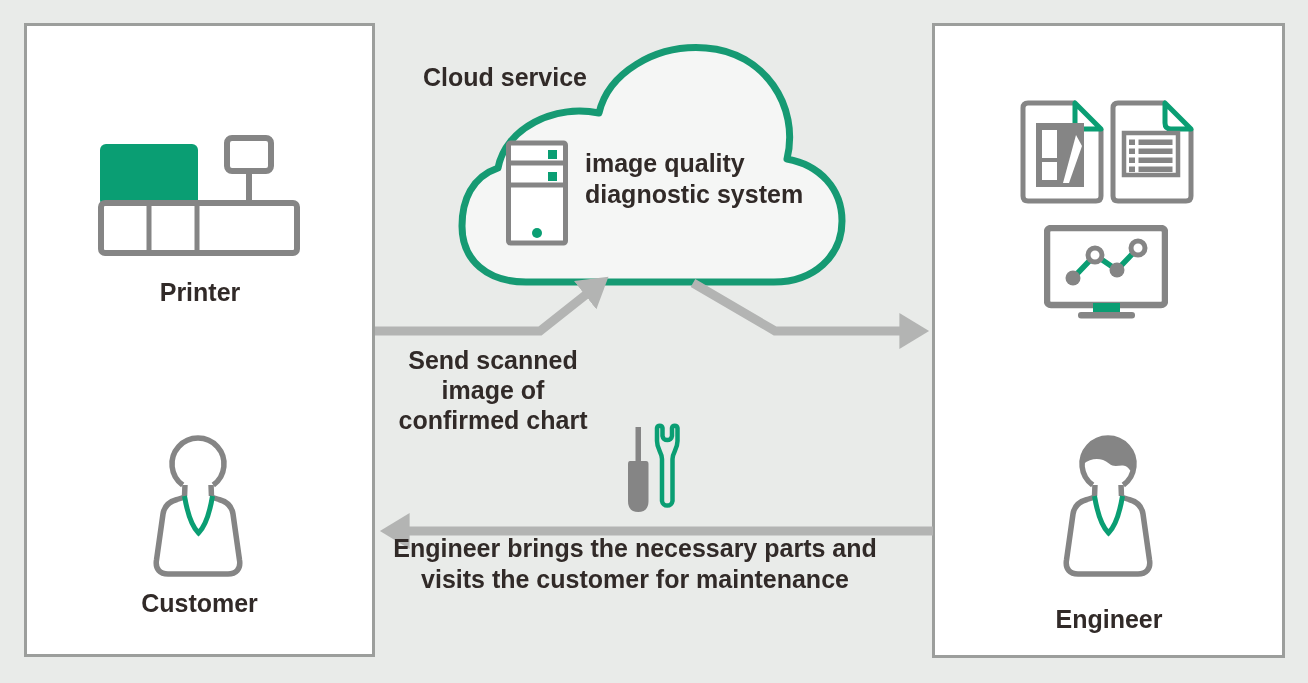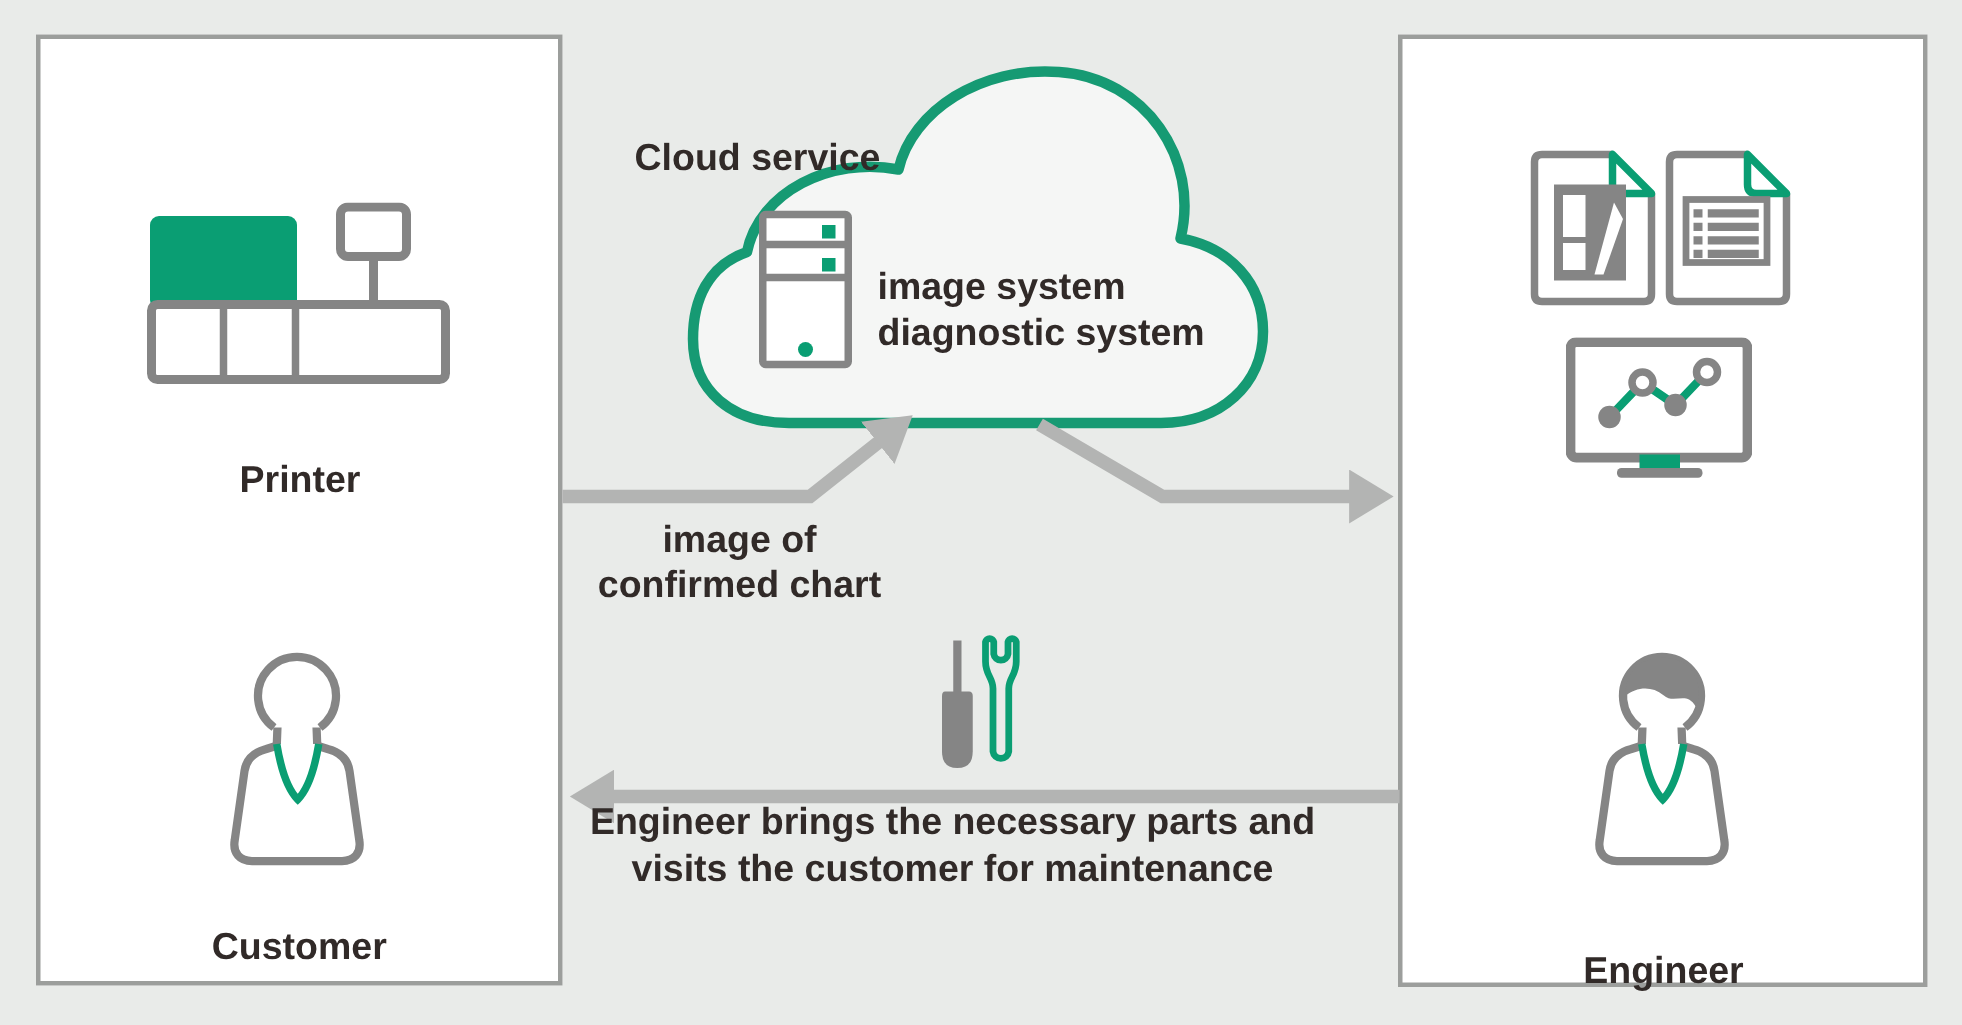--- a/index.html
+++ b/index.html
@@ -2,21 +2,21 @@
 <html><head>
 <meta charset="utf-8">
 <style>
   html,body{margin:0;padding:0;background:#e9ebe9;}
   .canvas{
     position:relative;width:1308px;height:683px;background:#e9ebe9;overflow:hidden;
     font-family:"Liberation Sans","DejaVu Sans",sans-serif;font-weight:600;color:#312a28;
   }
   .panel{position:absolute;background:#ffffff;border:3px solid #9c9e9c;box-sizing:border-box;}
   .abs{position:absolute;}
-  .lbl{position:absolute;font-size:25px;line-height:30px;text-align:center;white-space:nowrap;margin-top:28px;}
+  .lbl{position:absolute;font-size:25px;line-height:30px;text-align:center;white-space:nowrap;}
   .lbl.left{text-align:left;}
   .cap{position:absolute;font-size:25px;line-height:30px;text-align:center;}
   svg{display:block;}
 </style>
 </head>
 <body>
 
 <div class="canvas">
 
   <div class="panel" style="left:24px;top:23px;width:351px;height:634px;"></div>
@@ -70,25 +70,26 @@
 
   <div class="lbl left" style="left:423px;top:62px;">Cloud service</div>
   <svg class="abs" style="left:505px;top:140px;" width="64" height="107" viewBox="0 0 64 107">
     <rect x="3.5" y="3" width="57" height="100" rx="2" fill="#ffffff" stroke="#858585" stroke-width="5"></rect>
     <path d="M 3.5 23 H 60.5 M 3.5 45 H 60.5" stroke="#858585" stroke-width="5"></path>
     <rect x="43" y="10" width="9" height="9" fill="#0a9e73"></rect>
     <rect x="43" y="32" width="9" height="9" fill="#0a9e73"></rect>
     <circle cx="32" cy="93" r="5" fill="#0a9e73"></circle>
   </svg>
   <div class="lbl left" style="left:585px;top:148px;line-height:30.5px;">
-    <div>image system</div>
+    <div>image quality</div>
     <div>diagnostic system</div>
   </div>
 
   <div class="cap" style="left:377px;top:345px;width:232px;">
+    <div>Send scanned</div>
     <div>image of</div>
     <div>confirmed chart</div>
   </div>
   <div class="cap" style="left:345px;top:533px;width:580px;line-height:31px;">
     <div>Engineer brings the necessary parts and</div>
     <div>visits the customer for maintenance</div>
   </div>
 
   <svg class="abs" style="left:1019px;top:99px;" width="86" height="106" viewBox="0 0 86 106">
     <path d="M 56 4 H 9 Q 4 4 4 9 V 97 Q 4 102 9 102 H 77 Q 82 102 82 97 V 30" fill="#ffffff" stroke="#858585" stroke-width="5" stroke-linejoin="round"></path>

